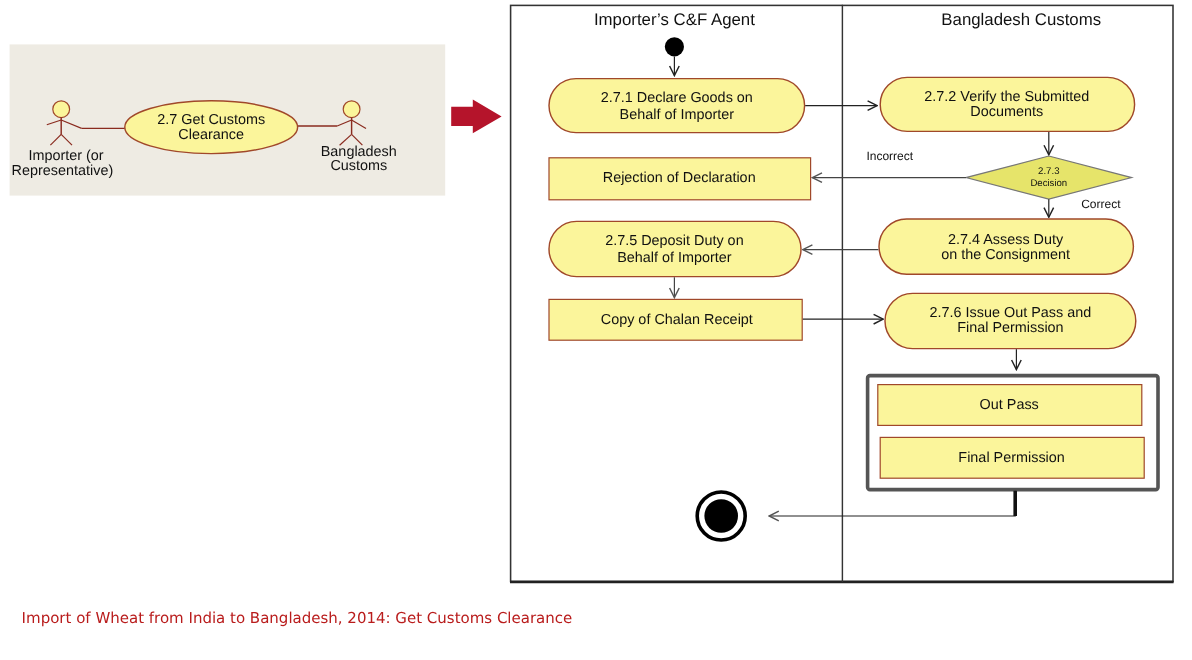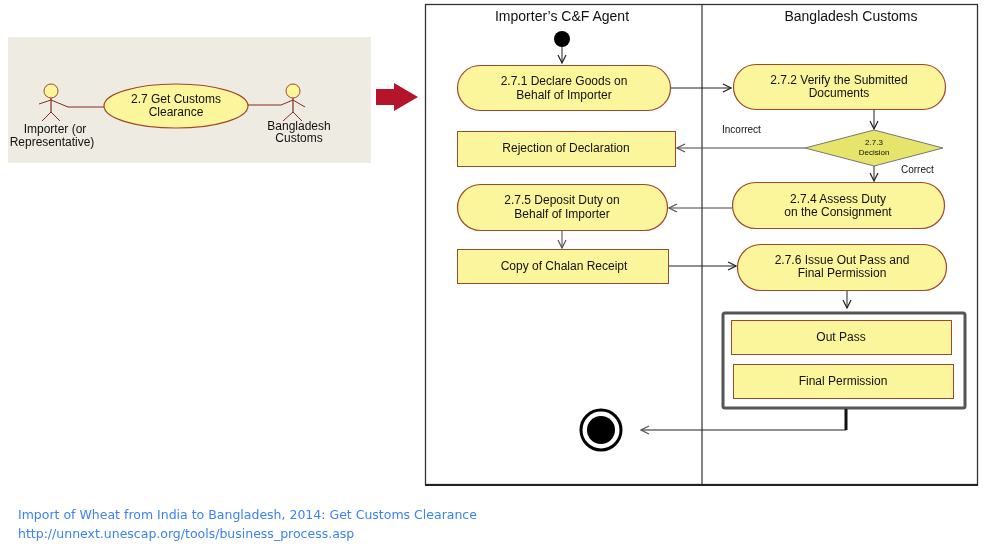--- a/index.html
+++ b/index.html
@@ -1,20 +1,20 @@
 <!DOCTYPE html>
 <html><head>
 <meta charset="utf-8">
 <style>
   html, body { margin: 0; padding: 0; background: #ffffff; }
   body { width: 993px; height: 550px; position: relative; overflow: hidden;
          font-family: "Liberation Sans", sans-serif; }
   #diagram { position: absolute; left: 0; top: 0; }
   .caption { position: absolute; left: 18px; top: 505px; font-family: "DejaVu Sans", sans-serif;
-             font-size: 12.5px; color: #3b82f6; line-height: 19px; }
+             font-size: 12.5px; color: #b91c1c; line-height: 19px; }
   .caption div { white-space: nowrap; }
   svg text { font-family: "Liberation Sans", sans-serif; fill: #111; }
 </style>
 </head>
 <body>
 
 <svg id="diagram" width="993" height="550" viewBox="0 0 993 550" xmlns="http://www.w3.org/2000/svg">
   <defs>
     <marker id="openArrow" markerWidth="10" markerHeight="10" refX="9" refY="5" orient="auto" markerUnits="userSpaceOnUse">
       <path d="M1,1 L9,5 L1,9" fill="none" stroke="#222" stroke-width="1.2"></path>
@@ -128,14 +128,13 @@
   <line x1="846" y1="409" x2="846" y2="430" stroke="#111" stroke-width="3"></line>
 
   <g>
     <circle cx="601" cy="430" r="20" fill="#ffffff" stroke="#000" stroke-width="3"></circle>
     <circle cx="601" cy="430" r="14" fill="#000"></circle>
   </g>
 </svg>
 
 <div class="caption">
   <div>Import of Wheat from India to Bangladesh, 2014: Get Customs Clearance</div>
-  <div>http://unnext.unescap.org/tools/business_process.asp</div>
 </div>
 
 </body></html>

